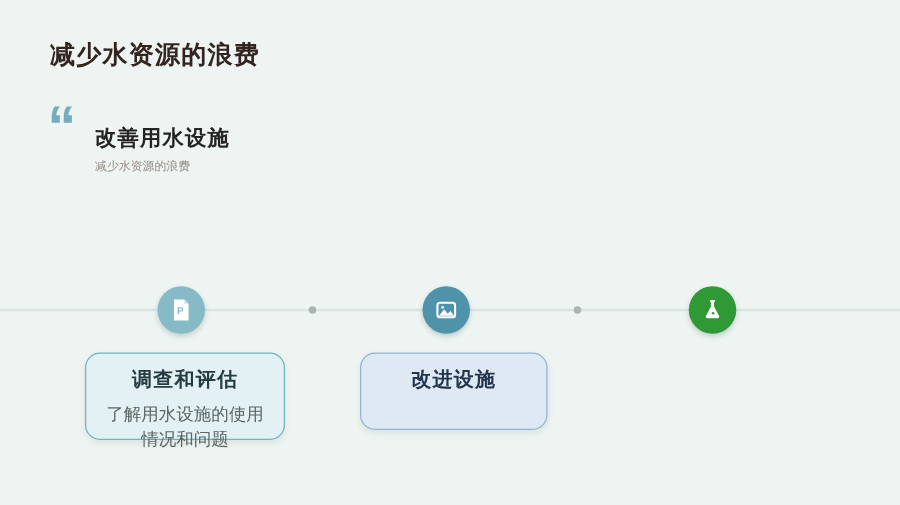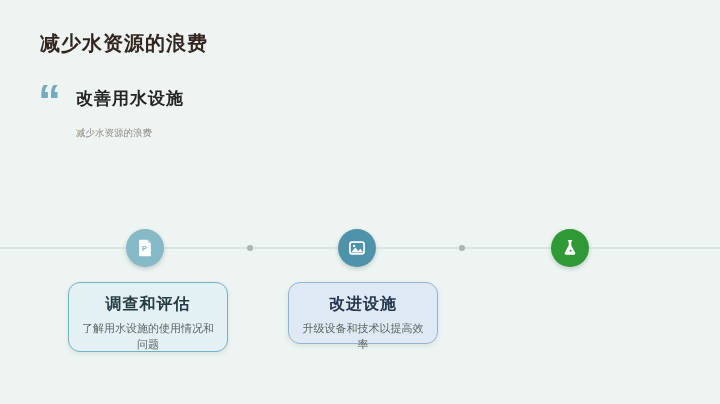--- a/index.html
+++ b/index.html
@@ -9,21 +9,21 @@
   }
   .slide-title{
     position:absolute;left:40px;top:30px;font-size:20px;font-weight:bold;
     color:#33241f;letter-spacing:1px;margin:0;
   }
   .quote-mark{
     position:absolute;left:38px;top:78px;font-size:46px;font-weight:bold;
     color:#74abbe;line-height:1;
   }
   .quote-heading{
-    position:absolute;left:76px;top:87px;font-size:17px;font-weight:bold;
+    position:absolute;left:76px;top:99px;font-size:17px;font-weight:bold;
     color:#242424;letter-spacing:1px;margin:0;
   }
   .quote-sub{
     position:absolute;left:76px;top:127px;font-size:9.5px;color:#918a82;
   }
   .timeline-line{
     position:absolute;left:0;top:247px;width:720px;height:2px;background:#dce4e0;
   }
   .timeline-dot{
     position:absolute;top:245px;width:6px;height:6px;border-radius:50%;background:#aab5b0;
@@ -44,21 +44,21 @@
     box-shadow:0 2px 5px rgba(80,100,95,.12);box-sizing:border-box;
     text-align:center;
   }
   .card-1{left:68px;width:160px;height:70px;}
   .card-2{left:288px;width:150px;height:62px;}
   .card-3{left:494px;width:175px;height:70px;}
   .card-title{
     margin:11px 8px 0 8px;font-size:16px;font-weight:bold;letter-spacing:1px;
   }
   .card-body{
-    margin:6px 12px 0 12px;font-size:11px;line-height:1.45;color:#5b6662;
+    margin:6px 12px 0 12px;font-size:14px;line-height:1.45;color:#5b6662;
   }
 </style>
 </head>
 <body>
 
 <div class="slide">
 
   <h1 class="slide-title">减少水资源的浪费</h1>
 
   <div class="quote-mark">“</div>
@@ -98,17 +98,16 @@
     </span>
   </div>
 
   <div class="card card-1" style="background: rgb(227, 241, 244); border-color: rgb(111, 179, 196);">
     <div class="card-title" style="color: rgb(37, 60, 67);">调查和评估</div>
     <div class="card-body">了解用水设施的使用情况和问题</div>
   </div>
 
   <div class="card card-2" style="background: rgb(223, 233, 244); border-color: rgb(146, 180, 212);">
     <div class="card-title" style="color: rgb(36, 54, 77);">改进设施</div>
-    <div class="card-body">升级设备和技术以提高效率</div>
   </div>
 
 
 </div>
 
 </body></html>

